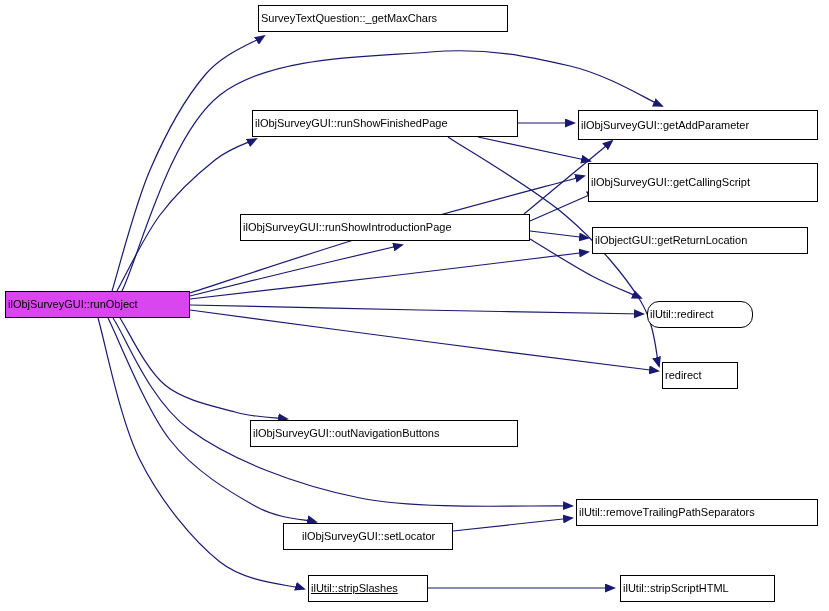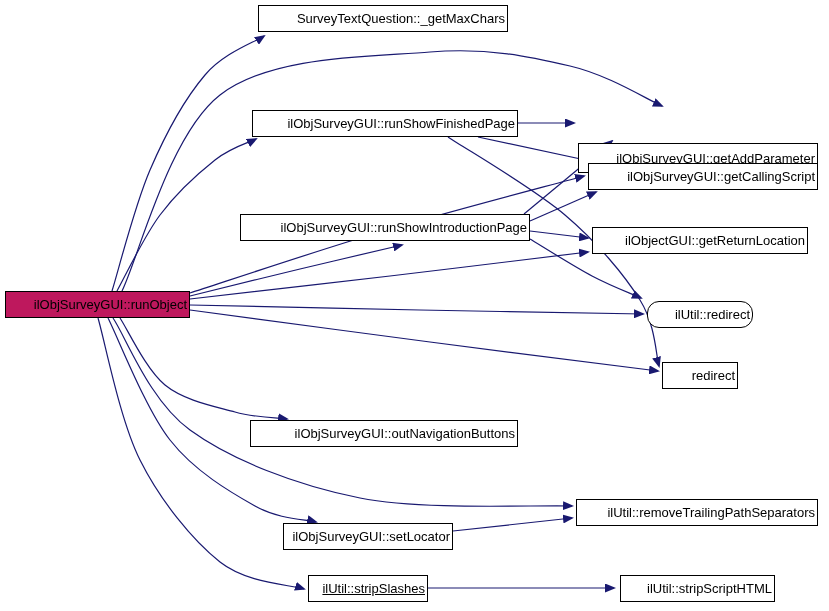--- a/index.html
+++ b/index.html
@@ -11,30 +11,30 @@
     font-family: "Liberation Sans", sans-serif;
     overflow: hidden;
   }
   .edges-layer { position: absolute; left: 0; top: 0; }
   .edge-path { fill: none; stroke-width: 1.2px; }
   .node {
     position: absolute;
     box-sizing: border-box;
     display: flex;
     align-items: center;
-    justify-content: flex-end;
+    justify-content: flex-start;
     background: #ffffff;
     border: 1px solid #000000;
-    font-size: 13px;
+    font-size: 11px;
     line-height: 1;
     color: #000000;
     white-space: nowrap;
     padding: 0 2px;
   }
-  .node.highlight { background: #be185d; }
+  .node.highlight { background: #d946ef; }
 </style>
 </head>
 <body>
 
 <div class="diagram">
   <svg class="edges-layer" width="829" height="611" viewBox="0 0 829 611" id="edges-svg">
     <defs>
       <marker id="arrowhead" markerUnits="userSpaceOnUse" markerWidth="11" markerHeight="9" refX="9" refY="4.5" orient="auto">
         <polygon points="0 0, 11 4.5, 0 9" fill="#191970"></polygon>
       </marker>
@@ -66,24 +66,24 @@
   <div id="nodes-layer">
       <div class="node highlight" style="left: 5px; top: 291px; width: 185px; height: 27px;">
         <span>ilObjSurveyGUI::runObject</span>
       </div>
       <div class="node" style="left: 258px; top: 5px; width: 250px; height: 27px;">
         <span>SurveyTextQuestion::_getMaxChars</span>
       </div>
       <div class="node" style="left: 252px; top: 110px; width: 266px; height: 27px;">
         <span>ilObjSurveyGUI::runShowFinishedPage</span>
       </div>
-      <div class="node" style="left: 578px; top: 110px; width: 240px; height: 30px; margin-top: 33px;">
+      <div class="node" style="left: 578px; top: 110px; width: 240px; height: 30px;">
         <span>ilObjSurveyGUI::getAddParameter</span>
       </div>
-      <div class="node" style="left: 588px; top: 163px; width: 230px; height: 27px;">
+      <div class="node" style="left: 588px; top: 163px; width: 230px; height: 39px;">
         <span>ilObjSurveyGUI::getCallingScript</span>
       </div>
       <div class="node" style="left: 240px; top: 214px; width: 290px; height: 27px;">
         <span>ilObjSurveyGUI::runShowIntroductionPage</span>
       </div>
       <div class="node" style="left: 592px; top: 227px; width: 216px; height: 27px;">
         <span>ilObjectGUI::getReturnLocation</span>
       </div>
       <div class="node" style="left: 647px; top: 301px; width: 106px; height: 27px; border-radius: 12px;">
         <span>ilUtil::redirect</span>

